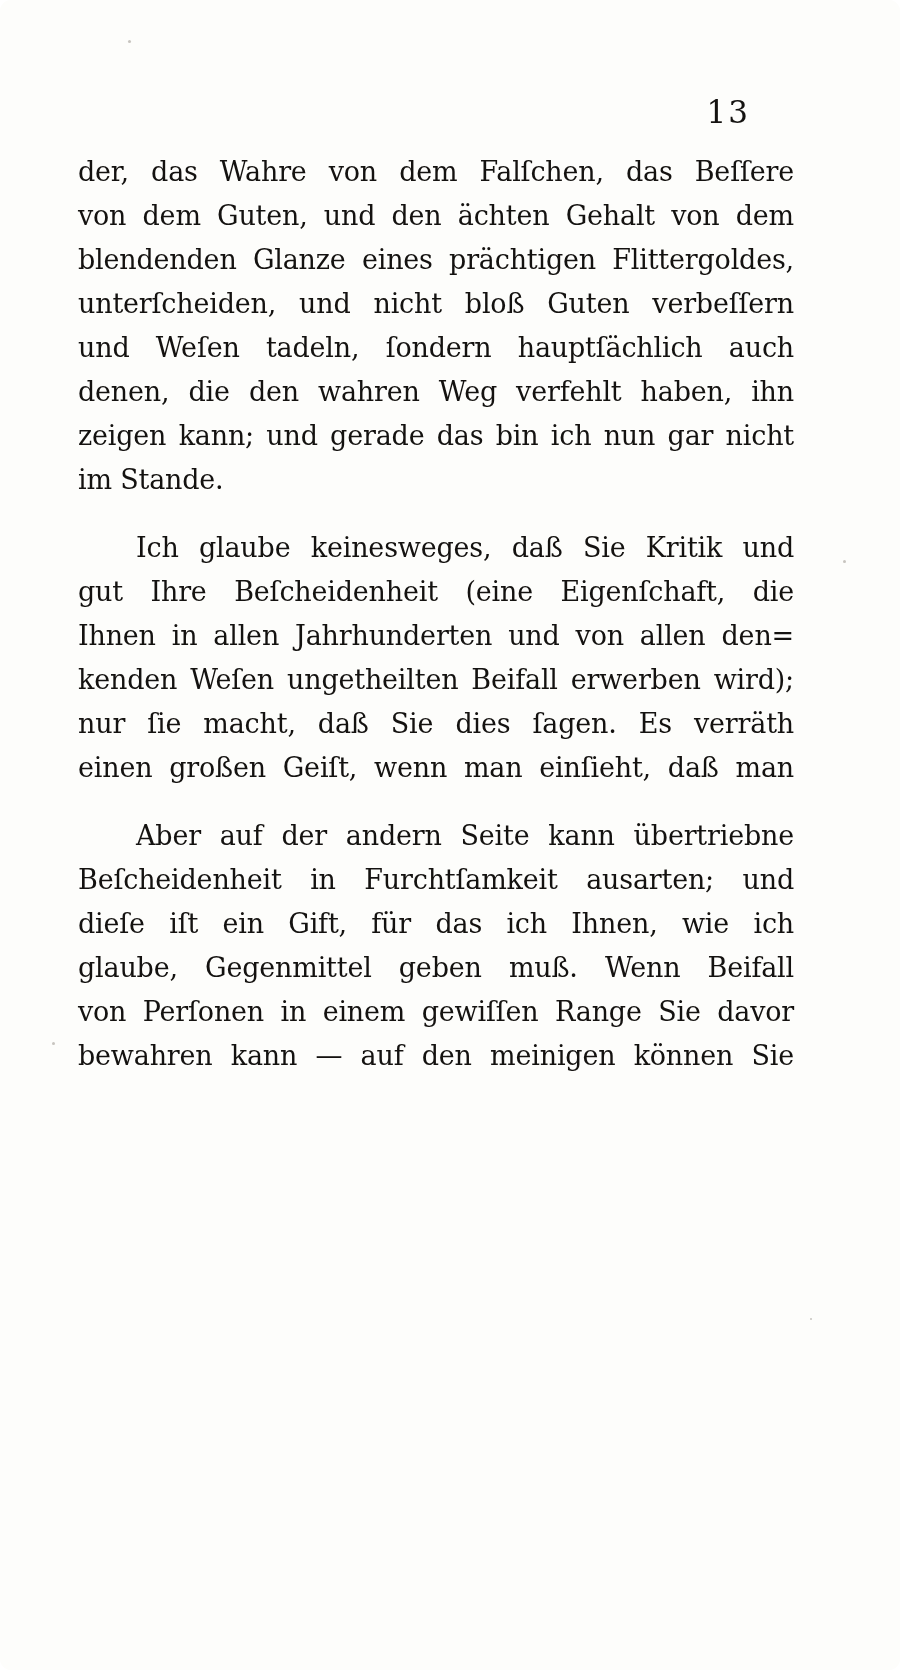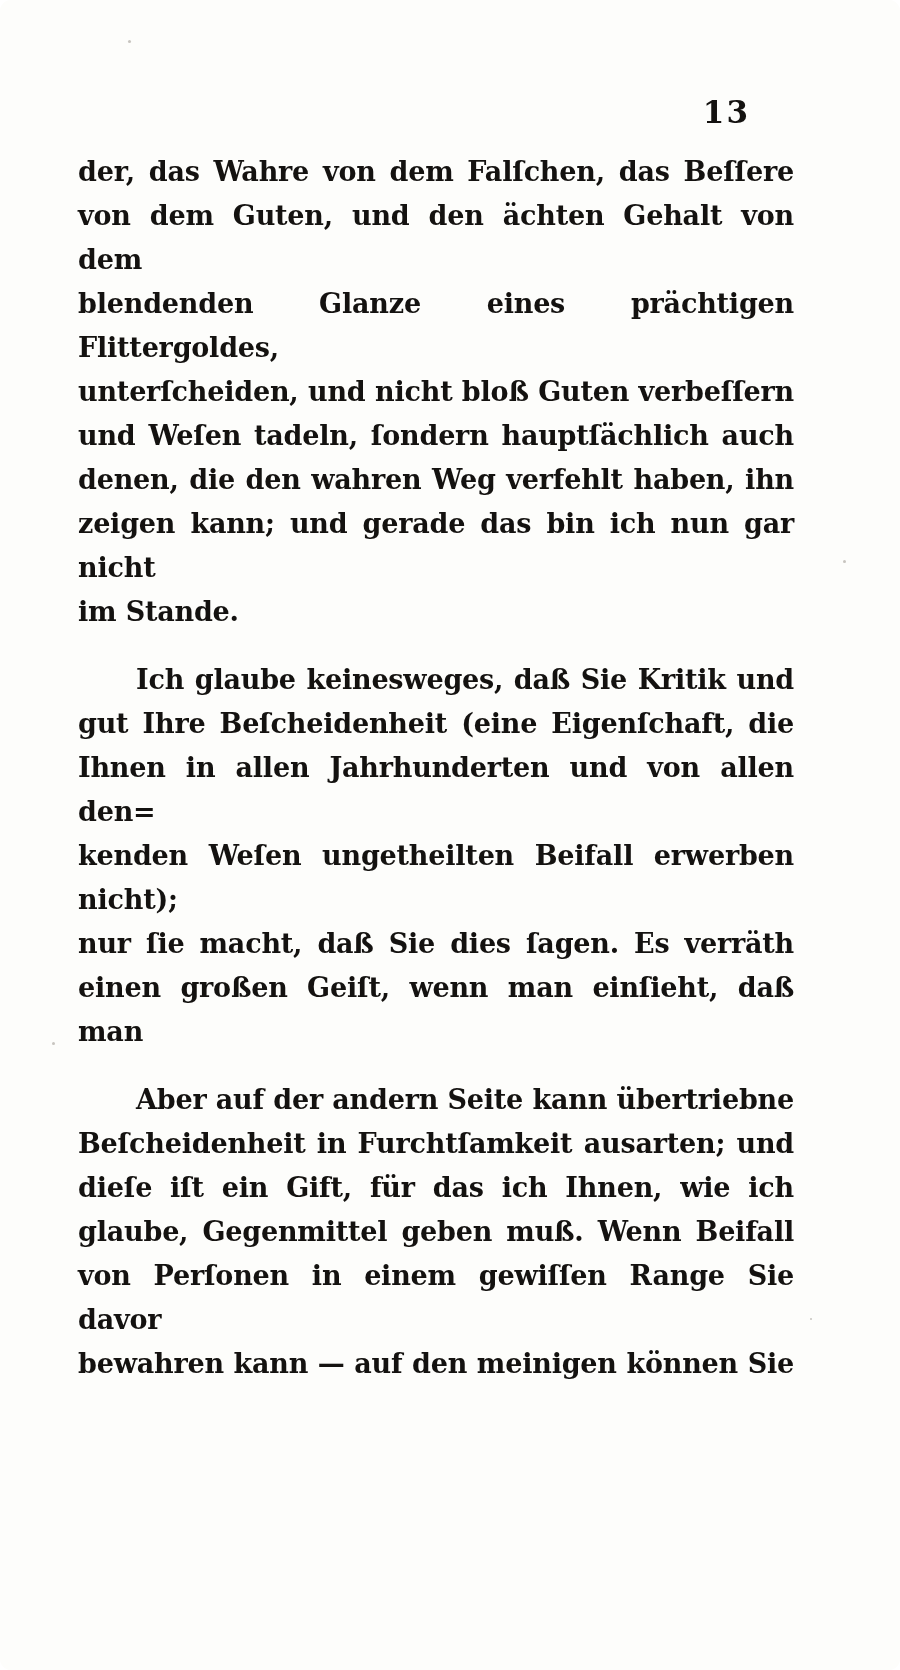--- a/index.html
+++ b/index.html
@@ -7,21 +7,21 @@
     padding: 0;
     background: #ffffff;
   }
   .page {
     position: relative;
     width: 900px;
     height: 1670px;
     background: #fdfdfb;
     color: #141210;
     font-family: "DejaVu Serif", "Liberation Serif", serif;
-    font-weight: 700;
+    font-weight: 400;
     overflow: hidden;
     border-radius: 11px;
   }
   .page-number {
     position: absolute;
     top: 94px;
     right: 150px;
     font-size: 31px;
     letter-spacing: 2px;
   }
@@ -72,21 +72,21 @@
         <div class="line">unterſcheiden, und nicht bloß Guten verbeſſern</div>
         <div class="line">und Weſen tadeln, ſondern hauptſächlich auch</div>
         <div class="line">denen, die den wahren Weg verfehlt haben, ihn</div>
         <div class="line">zeigen kann; und gerade das bin ich nun gar nicht</div>
         <div class="line last">im Stande.</div>
       </div>
       <div class="paragraph">
         <div class="line indent">Ich glaube keinesweges, daß Sie Kritik und</div>
         <div class="line">gut Ihre Beſcheidenheit (eine Eigenſchaft, die</div>
         <div class="line">Ihnen in allen Jahrhunderten und von allen den=</div>
-        <div class="line">kenden Weſen ungetheilten Beifall erwerben nicht);</div>
+        <div class="line">kenden Weſen ungetheilten Beifall erwerben wird);</div>
         <div class="line">nur ſie macht, daß Sie dies ſagen.  Es verräth</div>
         <div class="line">einen großen Geiſt, wenn man einſieht, daß man</div>
       </div>
       <div class="paragraph">
         <div class="line indent">Aber auf der andern Seite kann übertriebne</div>
         <div class="line">Beſcheidenheit in Furchtſamkeit ausarten; und</div>
         <div class="line">dieſe iſt ein Gift, für das ich Ihnen, wie ich</div>
         <div class="line">glaube, Gegenmittel geben muß.  Wenn Beifall</div>
         <div class="line">von Perſonen in einem gewiſſen Range Sie davor</div>
         <div class="line">bewahren kann — auf den meinigen können Sie</div>

